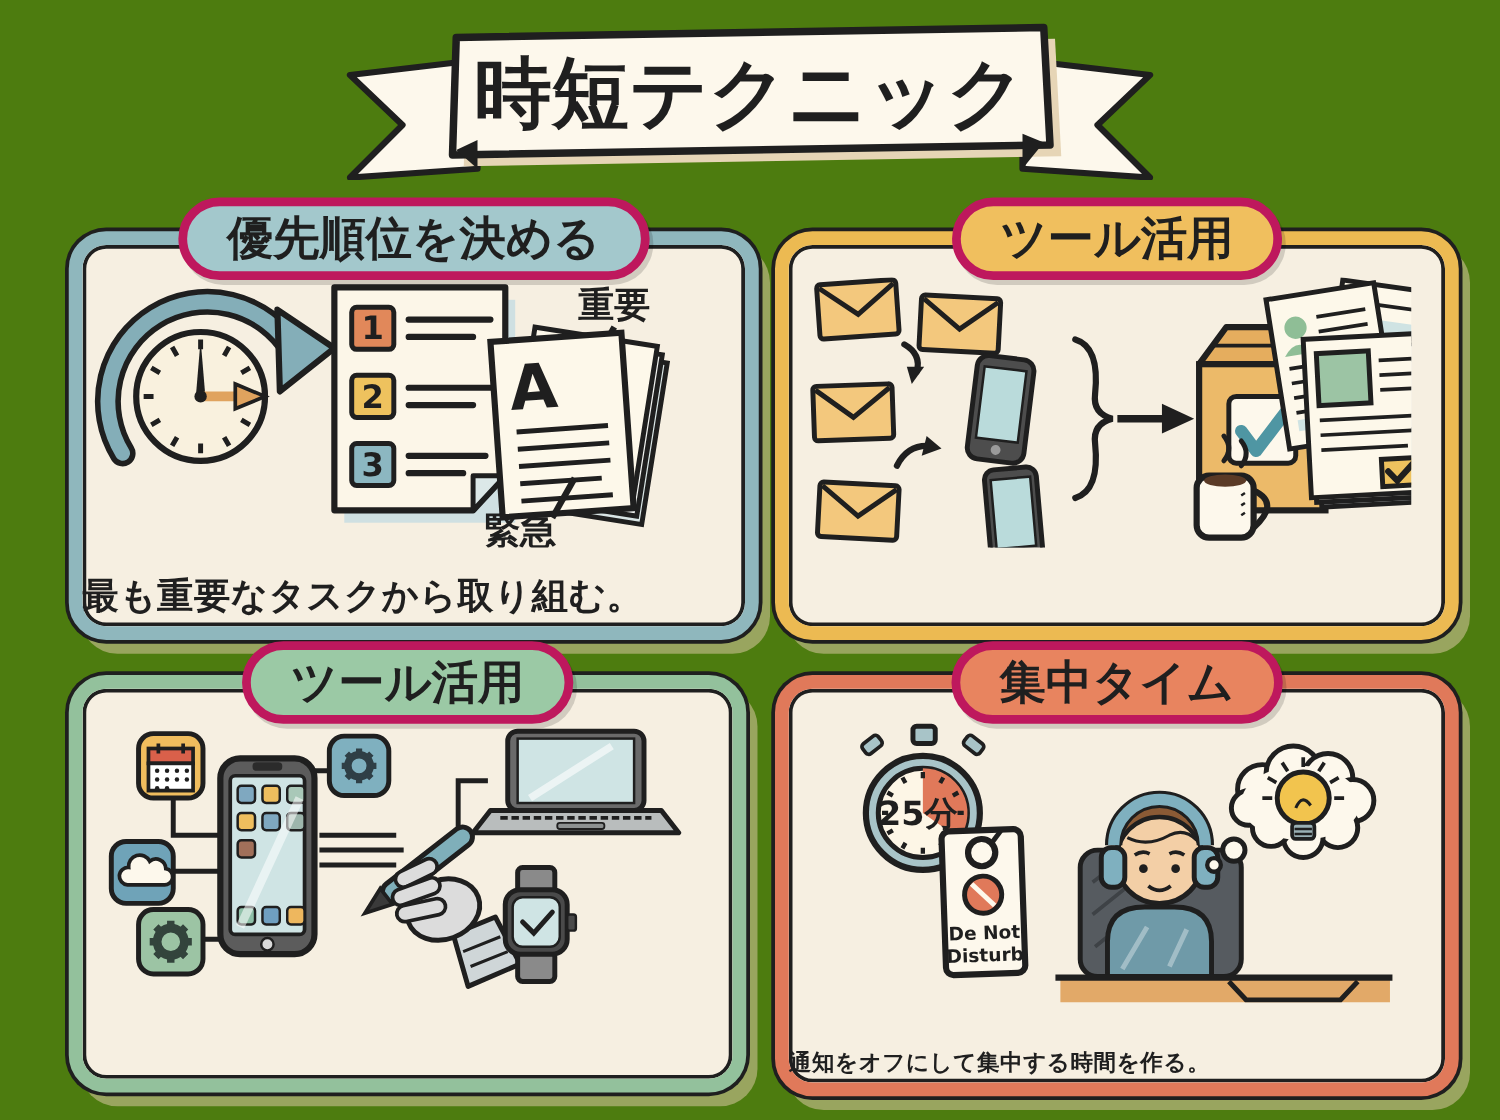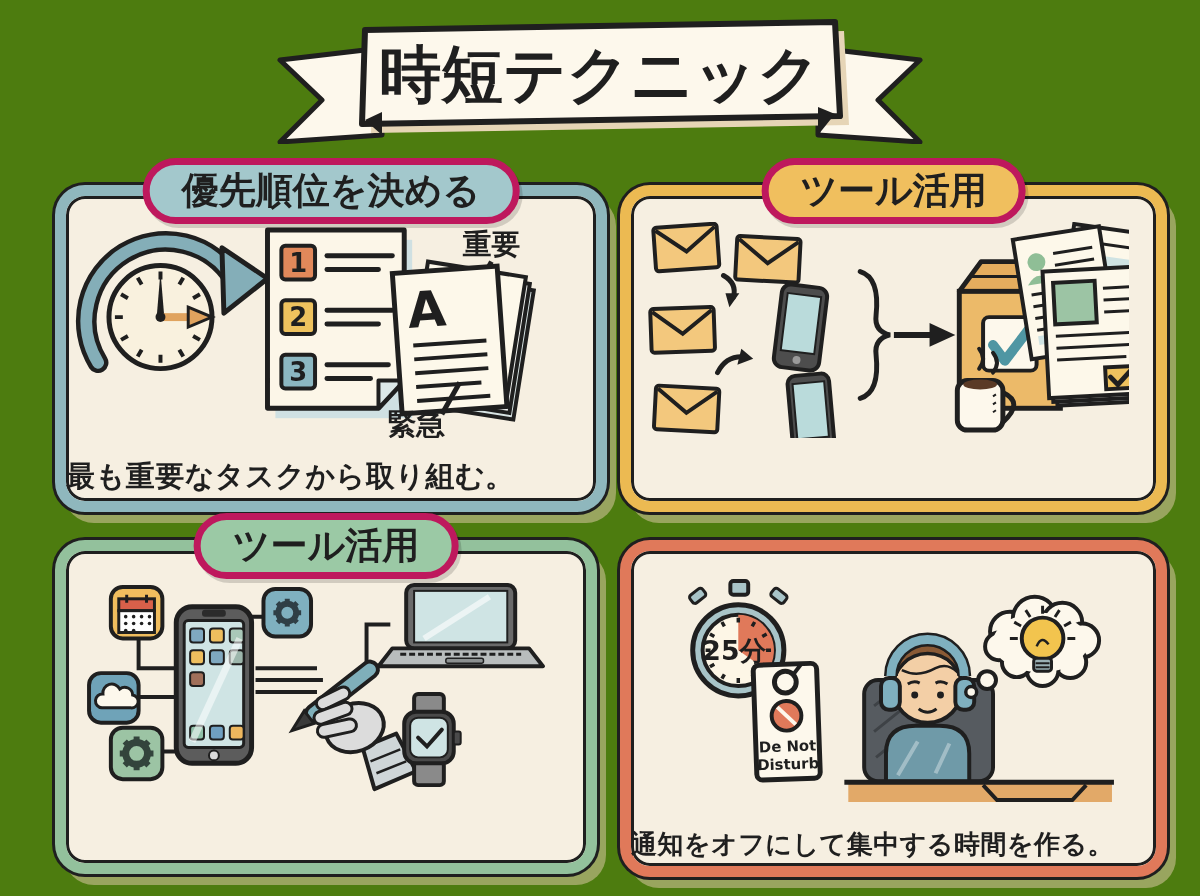--- a/index.html
+++ b/index.html
@@ -250,20 +250,21 @@
         <rect x="344" y="186" width="30" height="24" rx="4" fill="#8a8a8a" stroke="#1f1f1f" stroke-width="4"></rect>
         <rect x="334" y="136" width="50" height="52" rx="12" fill="#4a4a4a" stroke="#1f1f1f" stroke-width="4"></rect>
         <rect x="340" y="142" width="38" height="40" rx="8" fill="#cfe4e4" stroke="#1f1f1f" stroke-width="2"></rect>
         <path d="M348,162 l9,9 l15,-17" fill="none" stroke="#1f1f1f" stroke-width="4" stroke-linecap="round"></path>
         <rect x="384" y="156" width="7" height="13" rx="2" fill="#4a4a4a" stroke="#1f1f1f" stroke-width="2"></rect>
       </g>
     </svg>
   </section>
 
   <section class="panel" style="left: 620px; top: 540px; width: 525px; height: 315px; --ac: #e0795a; --pill: #e8845f;">
+    <div class="pill">集中タイム</div>
     <svg class="art" width="491" height="225" viewBox="0 0 495 227">
       <g>
         <rect x="93" y="4" width="18" height="14" rx="3" fill="#a8c4c8" stroke="#1f1f1f" stroke-width="4"></rect>
         <rect x="52" y="14" width="16" height="10" rx="3" transform="rotate(-38 60 19)" fill="#a8c4c8" stroke="#1f1f1f" stroke-width="3"></rect>
         <rect x="134" y="14" width="16" height="10" rx="3" transform="rotate(38 142 19)" fill="#a8c4c8" stroke="#1f1f1f" stroke-width="3"></rect>
         <circle cx="101" cy="74" r="46" fill="#a8c4c8" stroke="#1f1f1f" stroke-width="5"></circle>
         <circle cx="101" cy="74" r="36" fill="#fdf6e6" stroke="#1f1f1f" stroke-width="4"></circle>
         <path d="M101,38 A36,36 0 0 1 130.5,94.6 L101,74 Z" fill="#e0795a"></path>
         <path d="M129 74L134 74M125.2 88L129.6 90.5M115 98.2L117.5 102.6M101 102L101 107M87 98.2L84.5 102.6M76.8 88L72.4 90.5M73 74L68 74M76.8 60L72.4 57.5M87 49.8L84.5 45.4M101 46L101 41M115 49.8L117.5 45.4M125.2 60L129.6 57.5" stroke="#1f1f1f" stroke-width="3.5" fill="none"></path>
         <text x="97" y="84" font-size="27" font-weight="700" text-anchor="middle">25分</text>
@@ -314,16 +315,16 @@
         <circle cx="336" cy="116" r="5.5" fill="#fdf8ec" stroke="#1f1f1f" stroke-width="3.5"></circle>
         <g>
           <circle cx="408" cy="62" r="21" fill="#f2c44e" stroke="#1f1f1f" stroke-width="4"></circle>
           <path d="M402,70 q5,-12 12,-2" fill="none" stroke="#1f1f1f" stroke-width="2.5"></path>
           <rect x="399" y="82" width="18" height="13" rx="3" fill="#9ab0b4" stroke="#1f1f1f" stroke-width="3"></rect>
           <path d="M401,87 h14 M401,91 h14" stroke="#1f1f1f" stroke-width="2"></path>
           <path d="M408 37L408 29M395.5 40.3L391 33.4M420.5 40.3L425 33.4M386.3 49.5L379.4 45.5M429.7 49.5L436.6 45.5M383 62L375 62M433 62L441 62" stroke="#1f1f1f" stroke-width="3" fill="none"></path>
         </g>
       </g>
     </svg>
-    <div class="caption" style="font-size:26px;">通知をオフにして集中する時間を作る。</div>
+    <div class="caption" style="font-size:18px;">通知をオフにして集中する時間を作る。</div>
   </section>
 
 </div>
 
 </body></html>

